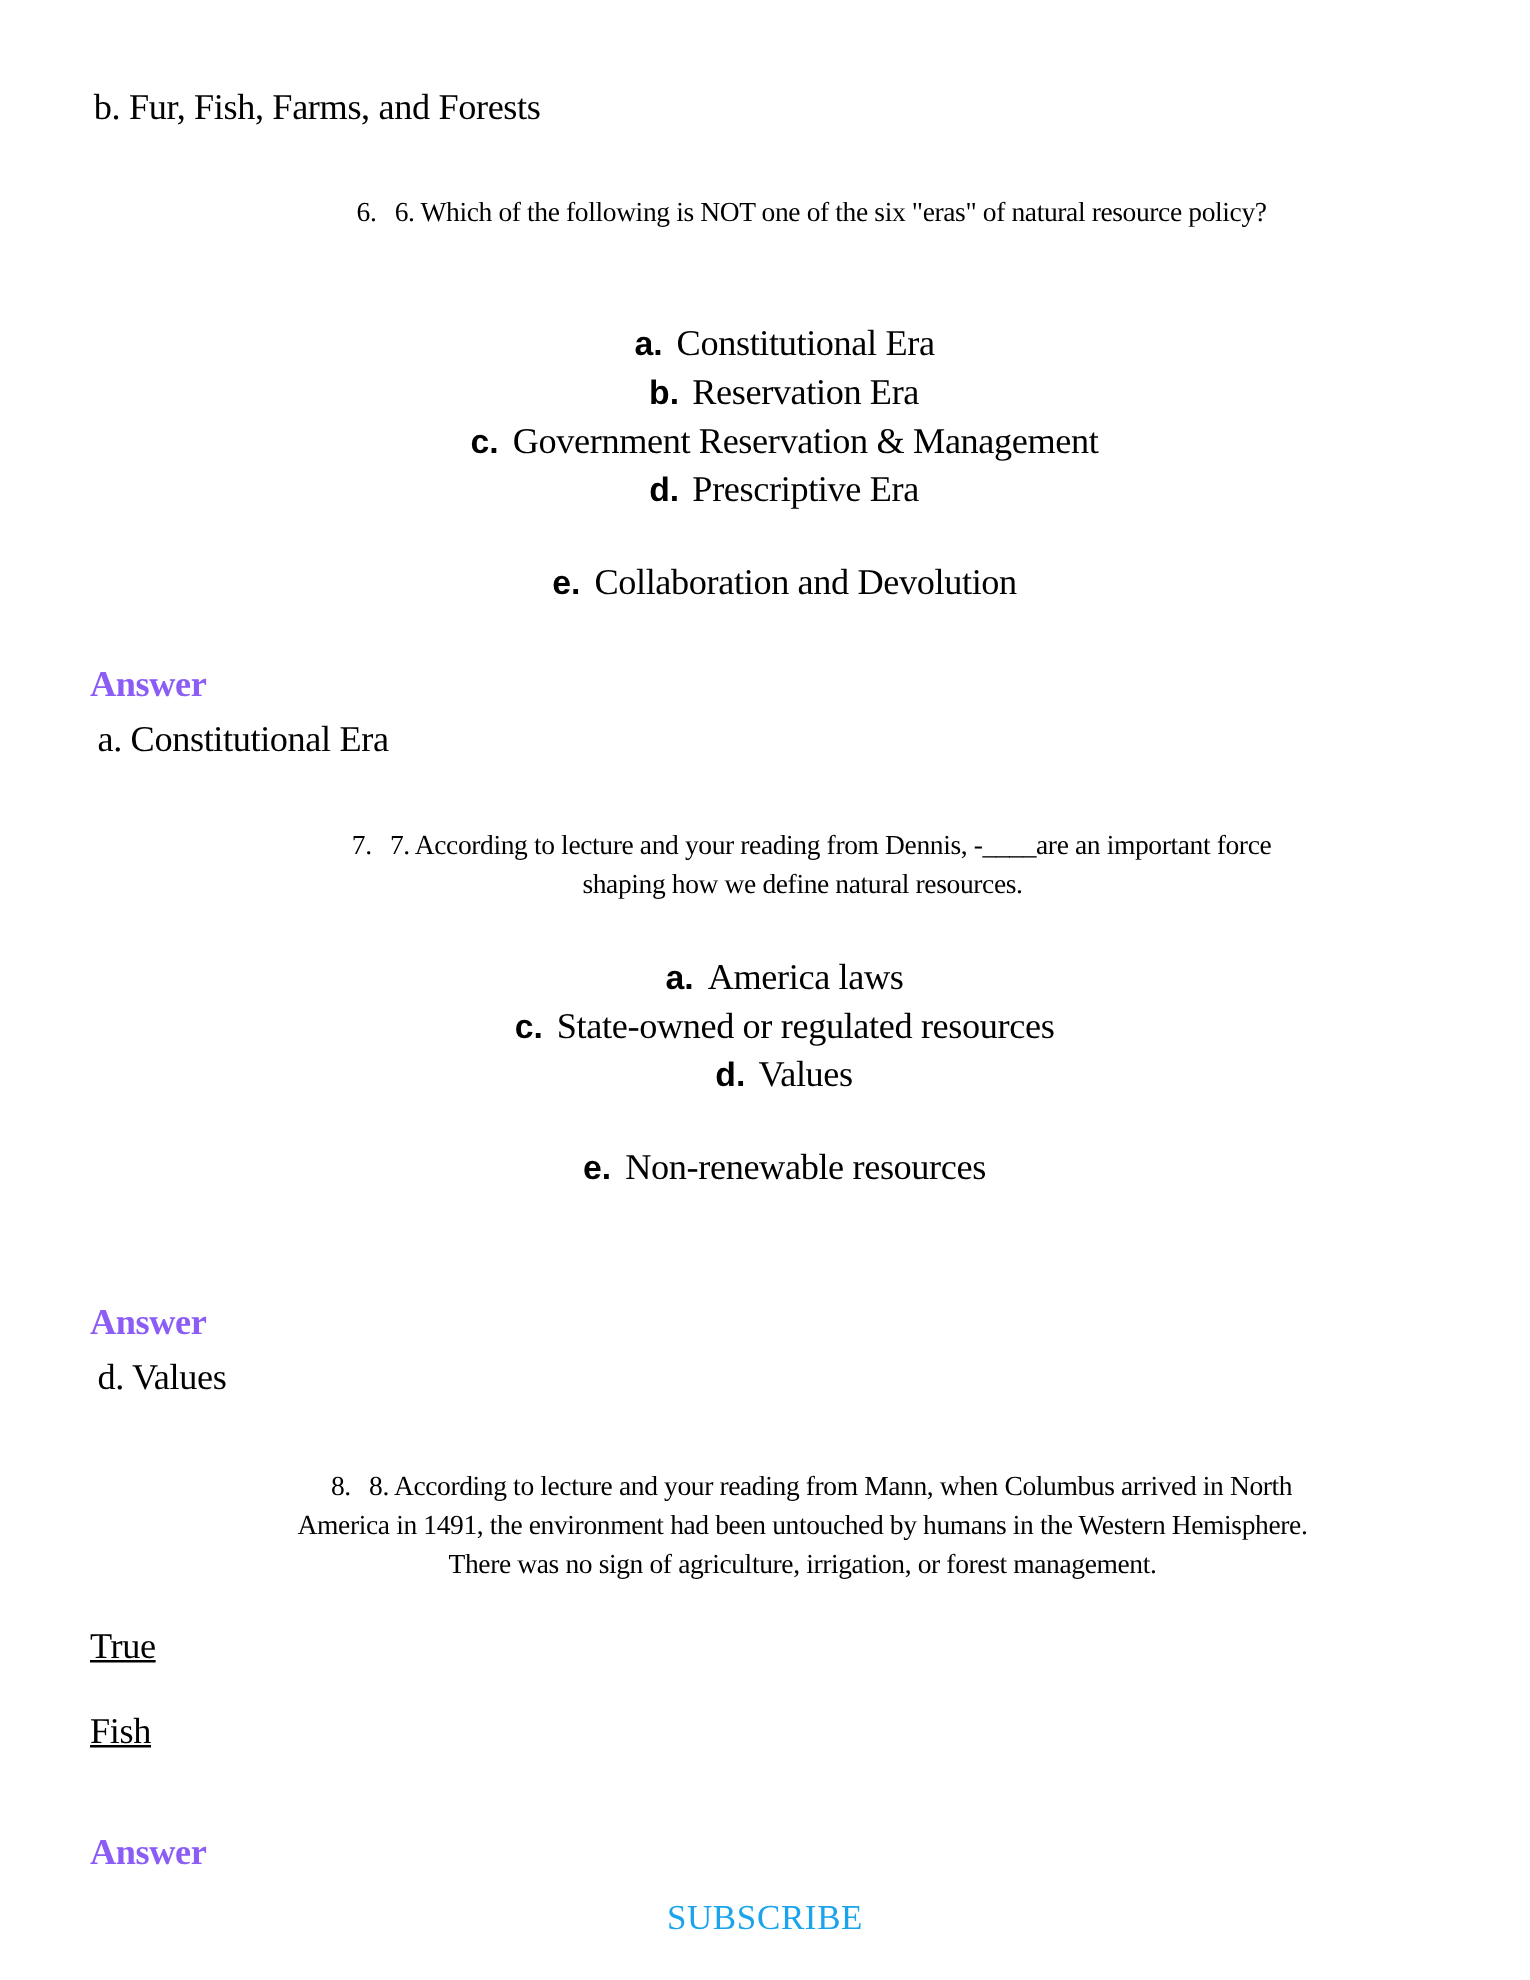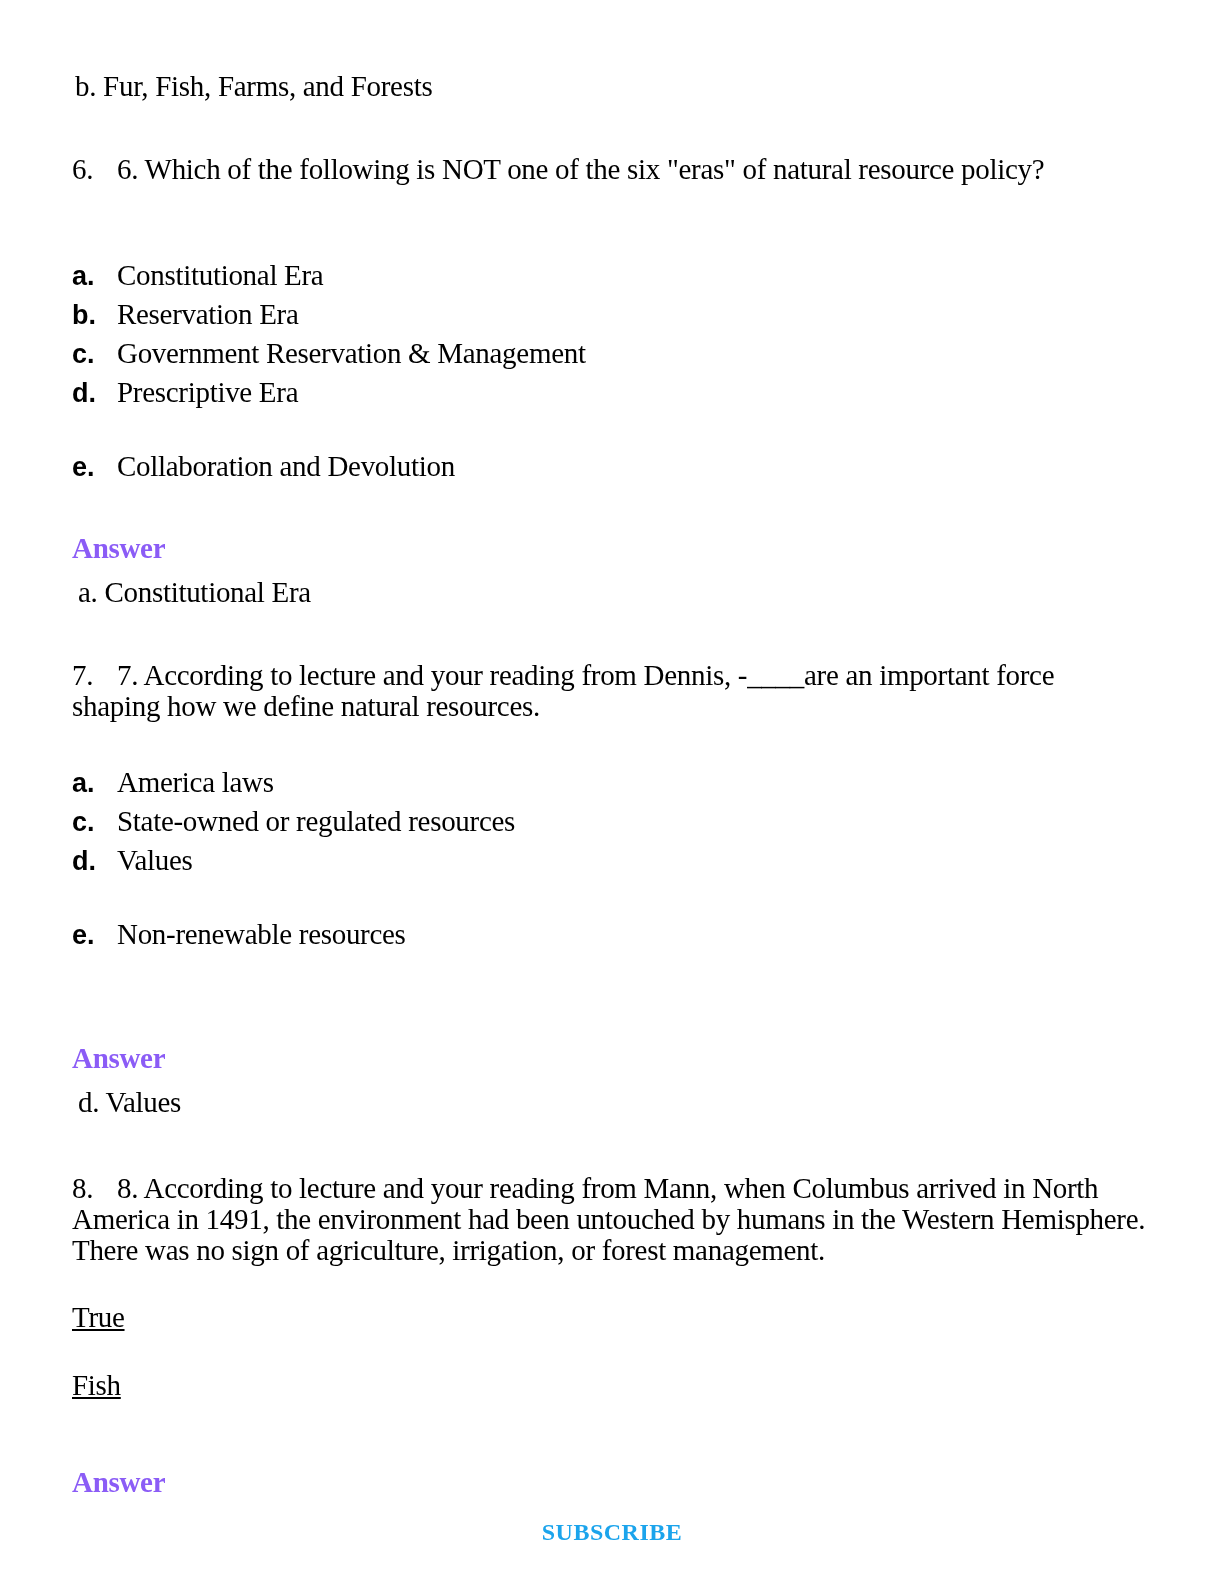--- a/index.html
+++ b/index.html
@@ -1,15 +1,15 @@
 <!DOCTYPE html>
 <html><head>
 <meta charset="utf-8">
 <style>
-  * { margin: 0; padding: 0; box-sizing: border-box; }
+  * { margin: 0; padding: 0; box-sizing: border-box; text-align: center; }
   html, body { background: #ffffff; }
   .page {
     position: relative;
     width: 1224px;
     height: 1584px;
     background: #ffffff;
     overflow: hidden;
     font-family: "Liberation Serif", "DejaVu Serif", serif;
     color: #000000;
     letter-spacing: -0.3px;
@@ -17,21 +17,21 @@
   .abs { position: absolute; }
 
   .frag {
     left: 75px; top: 71px;
     font-size: 29px; line-height: 31px;
   }
 
   .question {
     left: 72px;
     width: 1140px;
-    font-size: 29px;
+    font-size: 22px;
     line-height: 31px;
   }
   .q-num {
     display: inline-block;
     width: 45px;
     vertical-align: top;
   }
   .q-text { white-space: pre-wrap; }
 
   .options {
@@ -69,22 +69,22 @@
     line-height: 31px;
     text-decoration: underline;
   }
 
   .footer {
     left: 0; top: 1519px;
     width: 100%;
     text-align: center;
   }
   .subscribe {
-    font-size: 24px;
-    font-weight: bold;
+    font-size: 28px;
+    font-weight: normal;
     color: #1ba4ec;
     text-decoration: none;
     letter-spacing: 0.5px;
     cursor: pointer;
   }
 </style>
 </head>
 <body>
 
 <div class="page">

